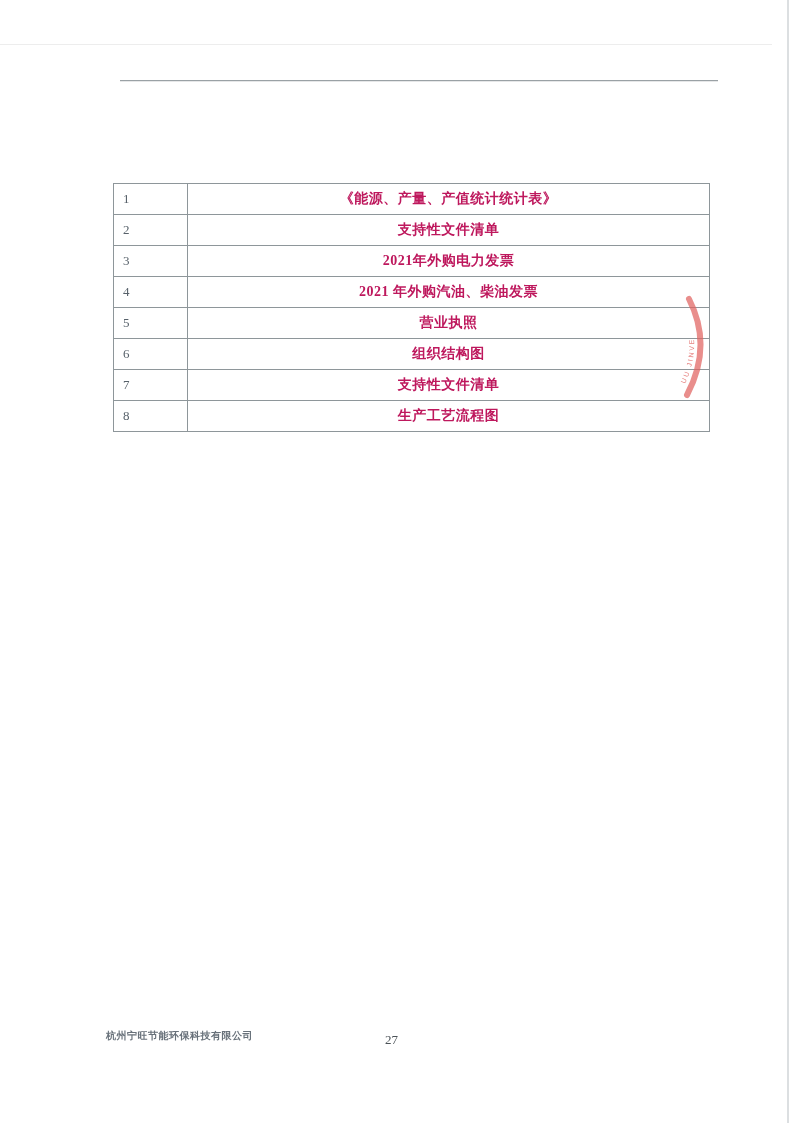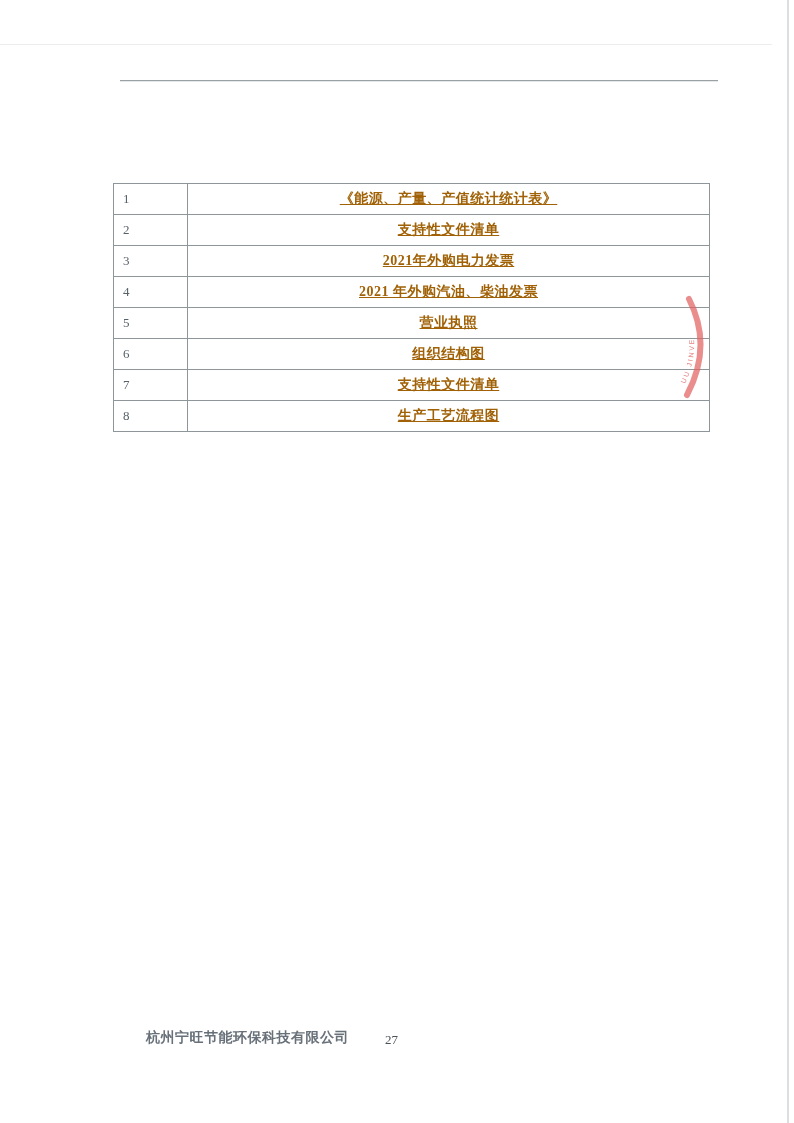--- a/index.html
+++ b/index.html
@@ -84,49 +84,47 @@
   .doc-table td.num {
     width: 64px;
     padding-left: 9px;
     font-size: 13px;
     color: #57616a;
   }
   .doc-table td.doc {
     text-align: center;
     font-size: 14px;
     font-weight: 600;
-    color: #a16207;
+    color: #be185d;
     letter-spacing: 0.5px;
-    text-decoration: underline;
   }
   
   .stamp {
     position: absolute;
     left: 676px;
     top: 294px;
     pointer-events: none;
   }
   .stamp-letters {
     font-family: "Liberation Sans", sans-serif;
     font-size: 7px;
     letter-spacing: 2px;
     fill: #e06260;
     opacity: 0.85;
   }
   
   .footer-company {
     position: absolute;
     left: 106px;
     top: 1029px;
-    font-size: 14px;
+    font-size: 10px;
     font-weight: 700;
     color: #68717a;
     letter-spacing: 0.5px;
     white-space: nowrap;
-    margin-left: 40px;
   }
   .footer-page {
     position: absolute;
     left: 385px;
     top: 1032px;
     font-size: 13px;
     color: #4b5257;
   }
 </style>
 </head>

